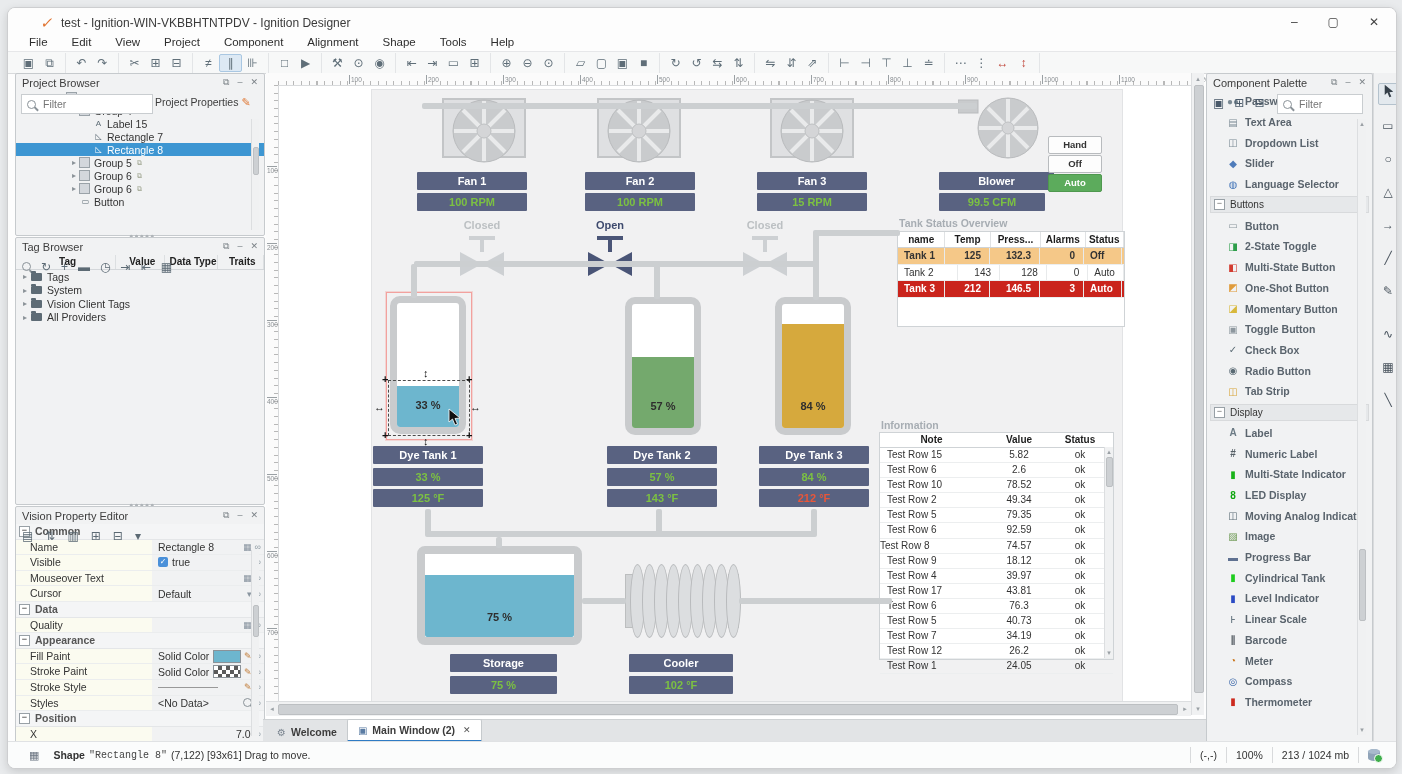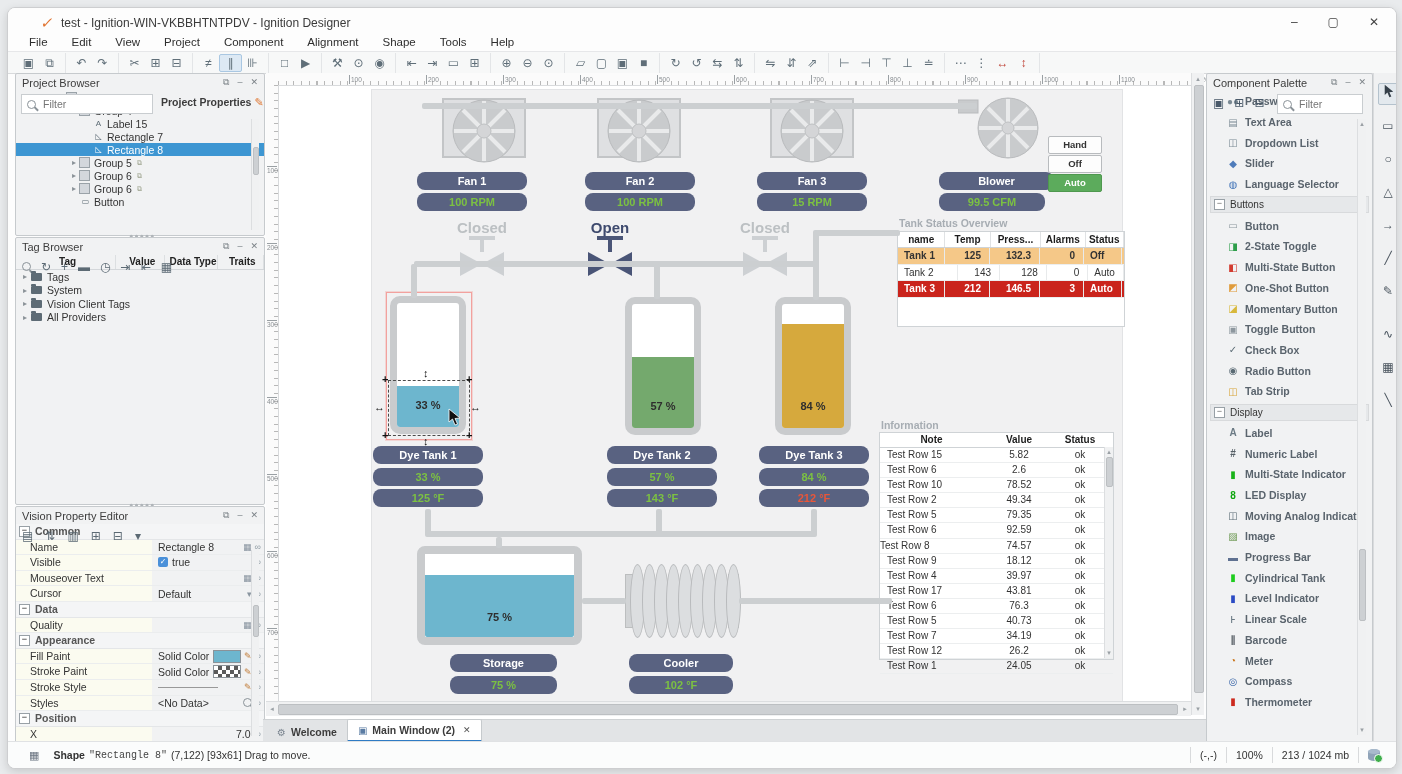--- a/index.html
+++ b/index.html
@@ -75,30 +75,30 @@
            background-size:100% 4px;background-position:0 100%;background-repeat:no-repeat}
   .ruler-l{left:0;top:12px;width:12px;height:616px;background:#fbfbfb;border-right:1px solid #d8dadc;
            background-image:repeating-linear-gradient(180deg,#b8b8b8 0 1px,transparent 1px 7.7px);
            background-size:4px 100%;background-position:100% 0;background-repeat:no-repeat}
   .rlab{position:absolute;font-size:6.5px;color:#8a8f93;border-left:1px solid #9aa0a4;padding-left:1px;height:9px;line-height:9px}
   .rlab-l{position:absolute;font-size:6.5px;color:#8a8f93;border-top:1px solid #9aa0a4;width:10px;text-align:left}
   #surface{left:105px;top:16px;width:750px;height:612px;background:#f1f1f2;border:1px solid #e2e3e5}
   .pipe{position:absolute;background:#ccCFD1;background:#cccfd1;border-radius:2px}
 
   .bar{position:absolute;width:110px;height:18px;background:#596281;color:#fff;font-weight:bold;font-size:11px;
-       text-align:center;line-height:18px;border-radius:8px}
+       text-align:center;line-height:18px;border-radius:1px}
   .bar.green{color:#7cc142}
   .bar.redv{color:#e8563a}
 
   .fanbox{position:absolute;width:84px;height:70px}
   .mode{position:absolute;width:52px;height:16px;background:#fdfdfd;border:1px solid #b8bbbe;border-radius:2px;
         font-size:9.5px;font-weight:bold;color:#333;text-align:center;line-height:16px}
   .mode.on{background:#5cab5c;border-color:#4f984f;color:#fff}
 
-  .vlabel{position:absolute;width:64px;text-align:center;font-size:15px;font-weight:bold;color:#bcc0c3}
+  .vlabel{position:absolute;width:64px;text-align:center;font-size:11px;font-weight:bold;color:#bcc0c3}
   .vlabel.open{color:#3e4a6e}
   .valve{position:absolute;width:44px;height:40px}
   .valve .cap{position:absolute;left:9px;top:0;width:26px;height:4px;background:#cdd0d3}
   .valve .stem{position:absolute;left:20px;top:4px;width:4px;height:12px;background:#cdd0d3}
   .valve .tl{position:absolute;left:0;top:16px;width:0;height:0;border-top:12px solid transparent;border-bottom:12px solid transparent;border-left:22px solid #cdd0d3}
   .valve .tr{position:absolute;right:0;top:16px;width:0;height:0;border-top:12px solid transparent;border-bottom:12px solid transparent;border-right:22px solid #cdd0d3}
   .valve.open .cap,.valve.open .stem{background:#4a5577}
   .valve.open .tl{border-left-color:#4a5577}
   .valve.open .tr{border-right-color:#4a5577}
 
@@ -254,21 +254,21 @@
         <span>–</span>
         <span>✕</span>
       </span>
     </div>
     <div class="x" style="left:5px;top:20px;width:132px">
       <div class="searchbox">
         <span class="mag"></span>
         <input placeholder="Filter" style="">
       </div>
     </div>
-    <div class="x" style="left:145px;top:22px;font-size:10.5px;font-weight:bold;color:#3c3c3c">
+    <div class="x" style="left:139px;top:22px;font-size:10.5px;font-weight:normal;color:#3c3c3c">
       <span>Project Properties</span>
       <span class="pencil" style="font-size:11px;color:#e07b39">✎</span>
     </div>
     <div class="pbody" style="top:44px" id="pb-tree">
           <div class="trow" style="padding-left: 40px;">
             <span class="arr exp">▾</span>
             <span class="nodeicon"></span>
             <span>Root Container</span>
           </div>
           <div class="trow" style="padding-left: 53px;">

